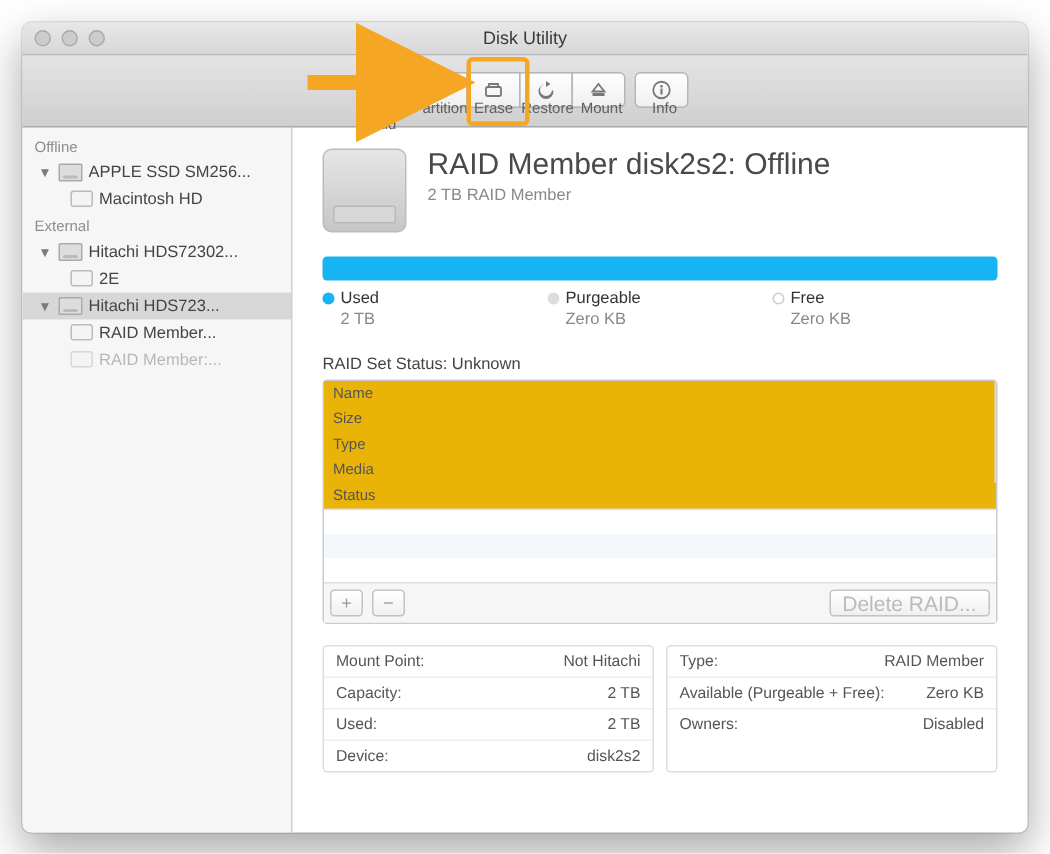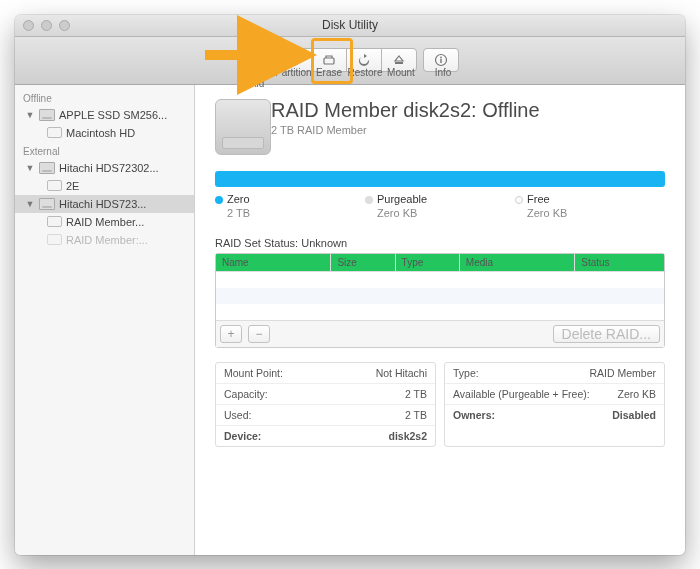--- a/index.html
+++ b/index.html
@@ -26,44 +26,44 @@
 .side-header { font-size: 10px; color: #8d8d8d; padding: 4px 8px 2px 8px; }
 .side-item { display: flex; align-items: center; padding: 3px 4px 3px 10px; gap: 4px; }
 .side-item.child { padding-left: 32px; }
 .side-item.selected { background: #d7d7d7; }
 .tri { display:inline-block; color:#7a7a7a; font-size:9px; width:10px; text-align:center; }
 .disk-ic { width:16px; height:12px; background:#ddd; border:1px solid #aaa; border-radius:1px; position:relative; display:inline-block;}
 .disk-ic::after{content:"";position:absolute;bottom:1px;left:2px;right:2px;height:2px;background:#bbb;border-radius:1px;}
 .vol-ic{width:15px;height:11px;background:#f4f4f4;border:1px solid #bbb;border-radius:2px;display:inline-block;}
 .side-label { white-space: nowrap; overflow: hidden; text-overflow: ellipsis; flex:1; }
 .content { flex: 1; padding: 14px 20px 14px 20px; overflow: hidden; font-size: 11px; color: #333; }
-.header-row { display: flex; gap: 0; align-items: flex-start; margin-bottom: 16px; }
+.header-row { display: flex; gap: 14px; align-items: flex-start; margin-bottom: 16px; }
 .big-disk { width: 56px; height: 56px; background: linear-gradient(#e6e6e6,#c6c6c6); border-radius: 6px; border: 1px solid #bcbcbc; position: relative; }
 .big-disk::after{content:"";position:absolute;bottom:5px;left:6px;right:6px;height:10px;background:#d7d7d7;border-radius:2px;border:1px solid #b9b9b9;}
 .title-block h1 { font-size: 20px; font-weight: 400; color: #4a4a4a; }
 .title-block .sub { font-size: 11px; color: #888; margin-top: 2px; }
 .usage-bar { height: 16px; background: #18b3f2; border-radius: 3px; margin: 10px 0 6px 0; }
 .usage-legend { display: flex; margin-bottom: 18px; }
 .legend-item { flex: 1; }
 .legend-item .dot { width:8px;height:8px;border-radius:50%;display:inline-block;margin-right:4px;vertical-align:middle; }
 .legend-item .lab { font-size:11px; color:#333; }
 .legend-item .val { font-size:11px; color:#888; margin-top:2px; margin-left:12px; }
 .raid-status { font-size: 11px; color: #444; margin-bottom: 4px; }
 .raid-table { border: 1px solid #ccc; border-radius: 3px; }
-.raid-head { display:flex; background:#22c55e; font-size:10px; color:#555; border-bottom:1px solid #ddd; }
+.raid-head { display:flex; background:#eab308; font-size:10px; color:#555; border-bottom:1px solid #ddd;flex-direction:column; }
 .raid-head span { padding: 3px 6px; border-right:1px solid #ddd; }
 .raid-head span:last-child{border-right:none;}
 .raid-body { height: 48px; background: repeating-linear-gradient(#fff,#fff 16px,#f4f7fb 16px,#f4f7fb 32px); }
 .raid-foot { display:flex; justify-content:space-between; align-items:center; padding: 4px; border-top:1px solid #ddd; background:#f6f6f6;}
 .sq-btn { width:22px;height:18px;border:1px solid #c3c3c3;background:linear-gradient(#fff,#f0f0f0);border-radius:3px;display:inline-flex;align-items:center;justify-content:center;font-size:12px;color:#999;margin-right:3px;}
 .del-btn { height:18px;padding:0 8px;border:1px solid #c3c3c3;background:linear-gradient(#fff,#f0f0f0);border-radius:3px;font-size:14px;color:#bbb;}
 .info-grid { display:flex; gap:8px; margin-top:14px; }
 .info-col { flex:1; border:1px solid #ddd; border-radius:3px; }
 .info-row { display:flex; justify-content:space-between; padding:4px 8px; border-bottom:1px solid #eee; font-size:10.5px; }
-.info-row:last-child{border-bottom:none;font-weight:bold;}
+.info-row:last-child{border-bottom:none;}
 .info-row .k{color:#555;} .info-row .v{color:#555;}
 </style>
 </head>
 <body>
 
 <div class="window">
   <div class="titlebar">
     <div class="traffic">
       <span></span>
       <span></span>
@@ -175,21 +175,21 @@
         <div class="big-disk"></div>
         <div class="title-block">
           <h1>RAID Member disk2s2: Offline</h1>
           <div class="sub">2 TB RAID Member</div>
         </div>
       </div>
 
       <div class="usage-bar"></div>
       <div class="usage-legend">
         <div class="legend-item">
-          <span class="dot" style="background:#18b3f2"></span><span class="lab">Zero</span>
+          <span class="dot" style="background:#18b3f2"></span><span class="lab">Used</span>
           <div class="val">2 TB</div>
         </div>
         <div class="legend-item">
           <span class="dot" style="background:#ddd"></span><span class="lab">Purgeable</span>
           <div class="val">Zero KB</div>
         </div>
         <div class="legend-item">
           <span class="dot" style="background:#fff;border:1px solid #ccc"></span><span class="lab">Free</span>
           <div class="val">Zero KB</div>
         </div>

